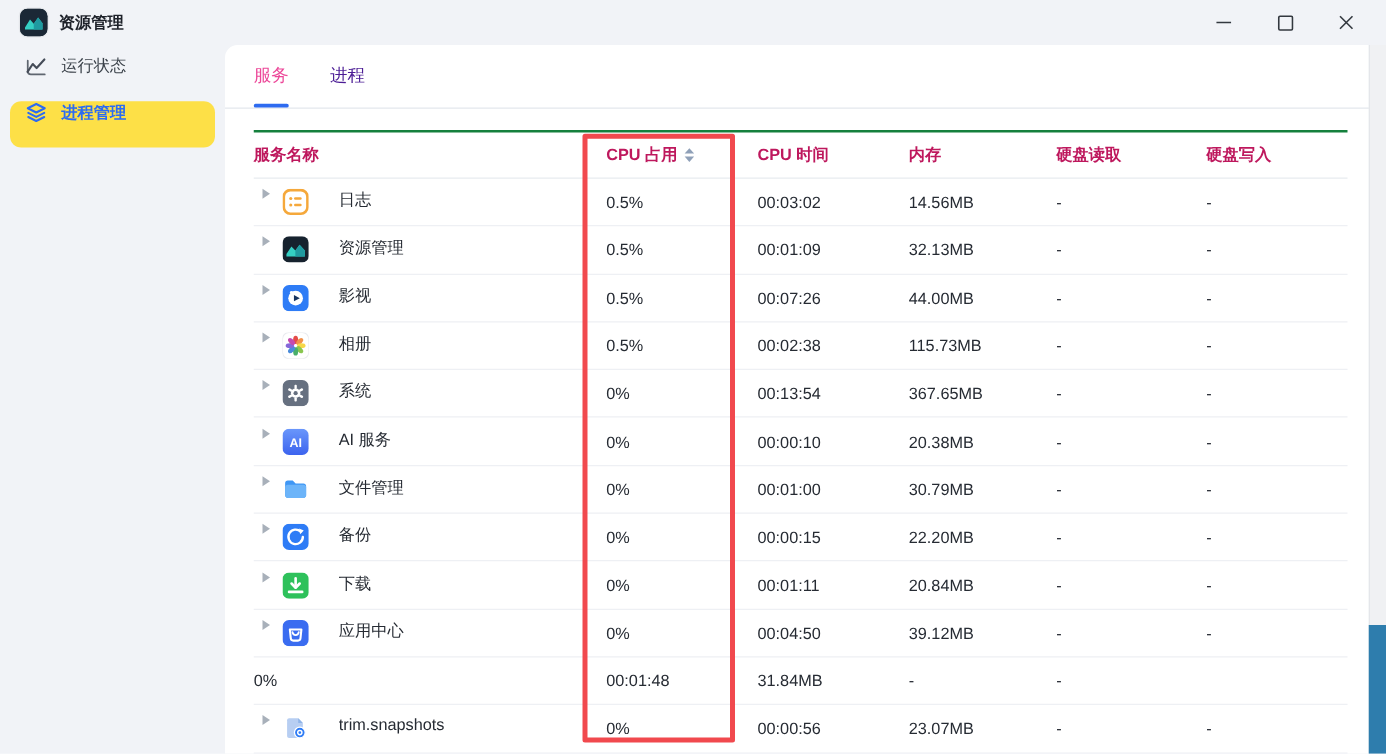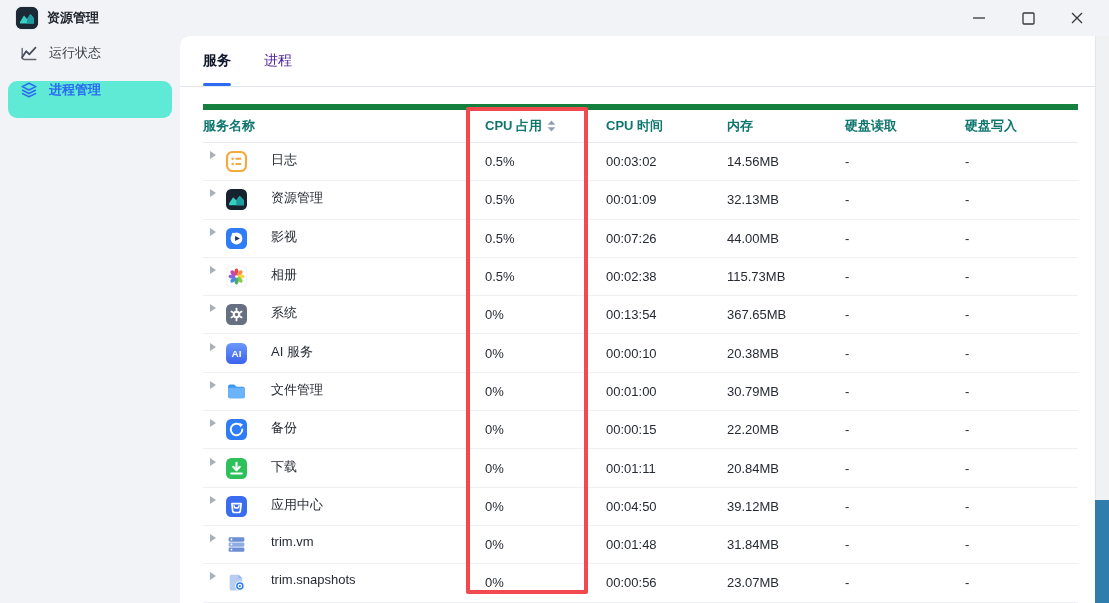--- a/index.html
+++ b/index.html
@@ -25,47 +25,47 @@
   .win-btn { width:28px; height:28px; display:flex; align-items:center; justify-content:center; cursor:pointer; }
   
   .sidebar { position:absolute; top:36px; left:0; width:180px; bottom:0; padding-top:8px; }
   .side-item {
     height:36px; display:flex; align-items:flex-start; padding-left:20px;
     font-size:13px; color:#3a4149; cursor:pointer;
   }
   .side-item .s-icon { width:18px; height:18px; margin-right:11px; display:inline-flex; }
   .side-item.active {
     margin:1px 8px 0 8px; padding-left:12px; height:37px;
-    background:#5eead4; border-radius:9px; color:#2c6bf2; font-weight:bold;
+    background:#fde047; border-radius:9px; color:#2c6bf2; font-weight:bold;
   }
   
   .main {
     position:absolute; left:180px; top:36px; right:0; bottom:0;
     background:#ffffff; border-top-left-radius:10px;
   }
   .tabs {
     height:51px; display:flex; align-items:stretch; padding-left:23px; gap:33px;
     border-bottom:1px solid #e4e7ed;
   }
   .tab { position:relative; display:flex; align-items:center; font-size:14px; color:#4c1d95; cursor:pointer; }
-  .tab.active { color:#0f172a; font-weight:bold; }
+  .tab.active { color:#ec4899; font-weight:normal; }
   .tab.active::after {
     content:""; position:absolute; left:0; right:0; bottom:0; height:3px;
     background:#2e6bf0; border-radius:2px;
   }
   
   .table { margin:17px 31px 0 23px; }
   .thead, .tr {
     display:grid;
     grid-template-columns:282px 121px 121px 118px 120px 1fr;
     align-items:center;
   }
   .thead {
-    height:39px; border-top:6px solid #15803d; border-bottom:1px solid #e8ebf0;
-    color:#0f766e; font-size:13px; font-weight:bold;
+    height:39px; border-top:2px solid #15803d; border-bottom:1px solid #e8ebf0;
+    color:#be185d; font-size:13px; font-weight:bold;
   }
   .th { display:flex; align-items:center; gap:5px; cursor:pointer; }
   .tr { height:38.3px; border-bottom:1px solid #eef0f4; font-size:13px; color:#262b33; cursor:default; }
   .name-cell { display:flex; align-items:flex-start; padding-left:7px; }
   .caret {
     width:0; height:0; margin-right:10px; flex:none;
     border-top:4.5px solid transparent; border-bottom:4.5px solid transparent;
     border-left:6px solid #a8b0ba; cursor:pointer;
   }
   .svc-icon { width:21px; height:21px; margin-right:24px; flex:none; display:inline-flex; }
@@ -365,34 +365,20 @@
             </span>
             <span>应用中心</span>
           </div>
           <div>0%</div>
           <div>00:04:50</div>
           <div>39.12MB</div>
           <div>-</div>
           <div>-</div>
         </div>
         <div class="tr">
-          <div class="name-cell">
-            <span class="caret"></span>
-            <span class="svc-icon">
-              <svg viewBox="0 0 20 20">
-                <rect x="2.5" y="3.2" width="15" height="4.1" rx="1.3" fill="#6e8fd4"></rect>
-                <rect x="2.5" y="8.0" width="15" height="4.1" rx="1.3" fill="#8fabe3"></rect>
-                <rect x="2.5" y="12.8" width="15" height="4.1" rx="1.3" fill="#6e8fd4"></rect>
-                <circle cx="5.2" cy="5.25" r="0.9" fill="#fff"></circle>
-                <circle cx="5.2" cy="10.05" r="0.9" fill="#fff"></circle>
-                <circle cx="5.2" cy="14.85" r="0.9" fill="#fff"></circle>
-              </svg>
-            </span>
-            <span>trim.vm</span>
-          </div>
           <div>0%</div>
           <div>00:01:48</div>
           <div>31.84MB</div>
           <div>-</div>
           <div>-</div>
         </div>
         <div class="tr">
           <div class="name-cell">
             <span class="caret"></span>
             <span class="svc-icon">

